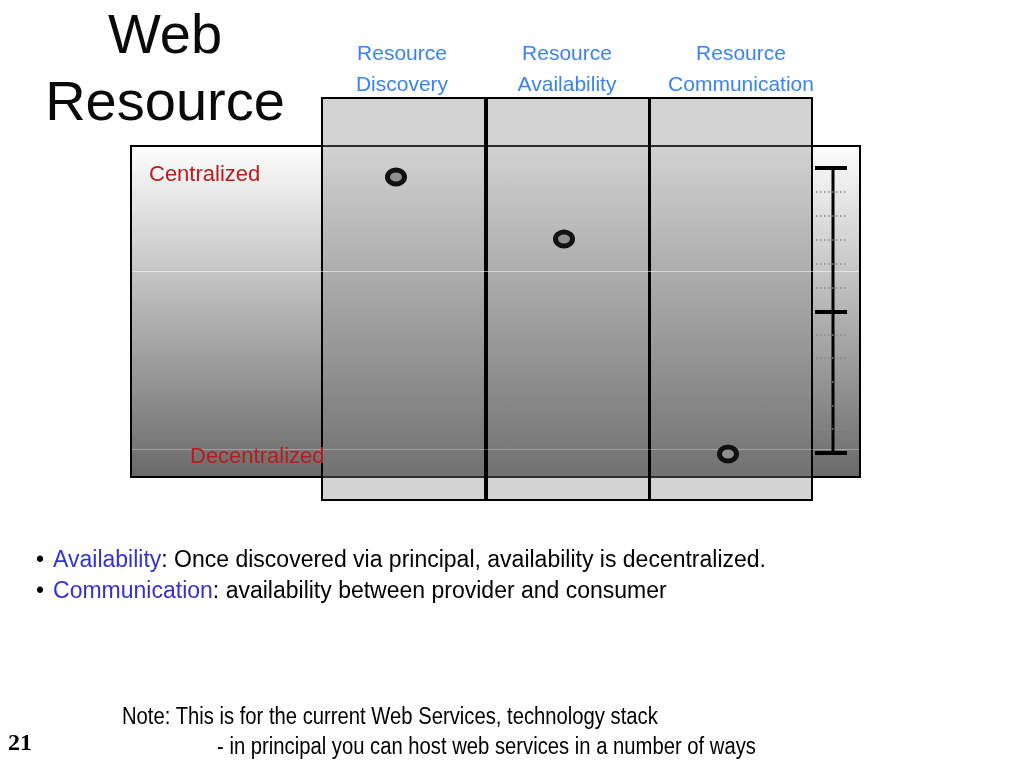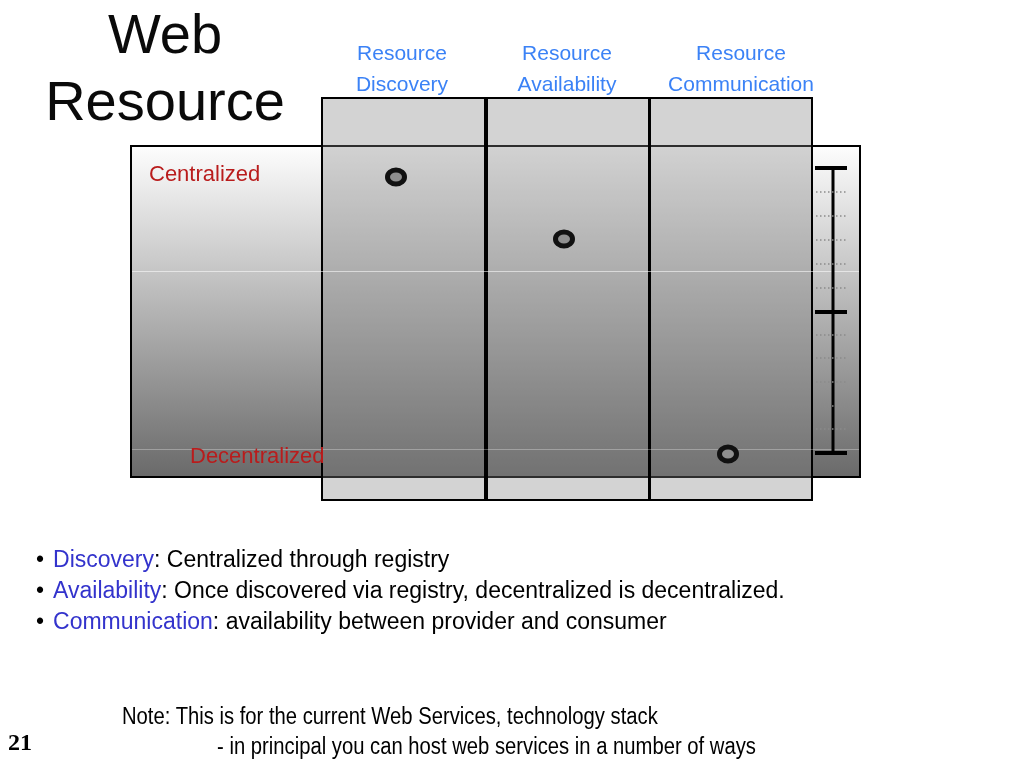--- a/index.html
+++ b/index.html
@@ -112,24 +112,21 @@
     <line x1="8" y1="175" x2="38" y2="175"></line>
     <line x1="8" y1="198" x2="38" y2="198"></line>
     <line x1="8" y1="222" x2="38" y2="222"></line>
     <line x1="8" y1="246" x2="38" y2="246"></line>
     <line x1="8" y1="269" x2="38" y2="269"></line>
   </g>
 </svg>
 
 <div class="bullets">
   <div class="bullet-line">
-    <span class="glyph">•</span><span class="term" style="color: rgb(51, 51, 204);">Discovery</span><span>: Centralized through registry</span>
-  </div>
-  <div class="bullet-line">
-    <span class="glyph">•</span><span class="term" style="color: rgb(51, 51, 204);">Availability</span><span>: Once discovered via registry, decentralized is decentralized.</span>
+    <span class="glyph">•</span><span class="term" style="color: rgb(51, 51, 204);">Availability</span><span>: Once discovered via principal, availability is decentralized.</span>
   </div>
   <div class="bullet-line">
     <span class="glyph">•</span><span class="term" style="color: rgb(51, 51, 204);">Communication</span><span>: availability between provider and consumer</span>
   </div>
 </div>
 
 <div class="note">
   <div>Note: This is for the current Web Services, technology stack</div>
   <div class="indent">- in principal you can host web services in a number of ways</div>
 </div>

